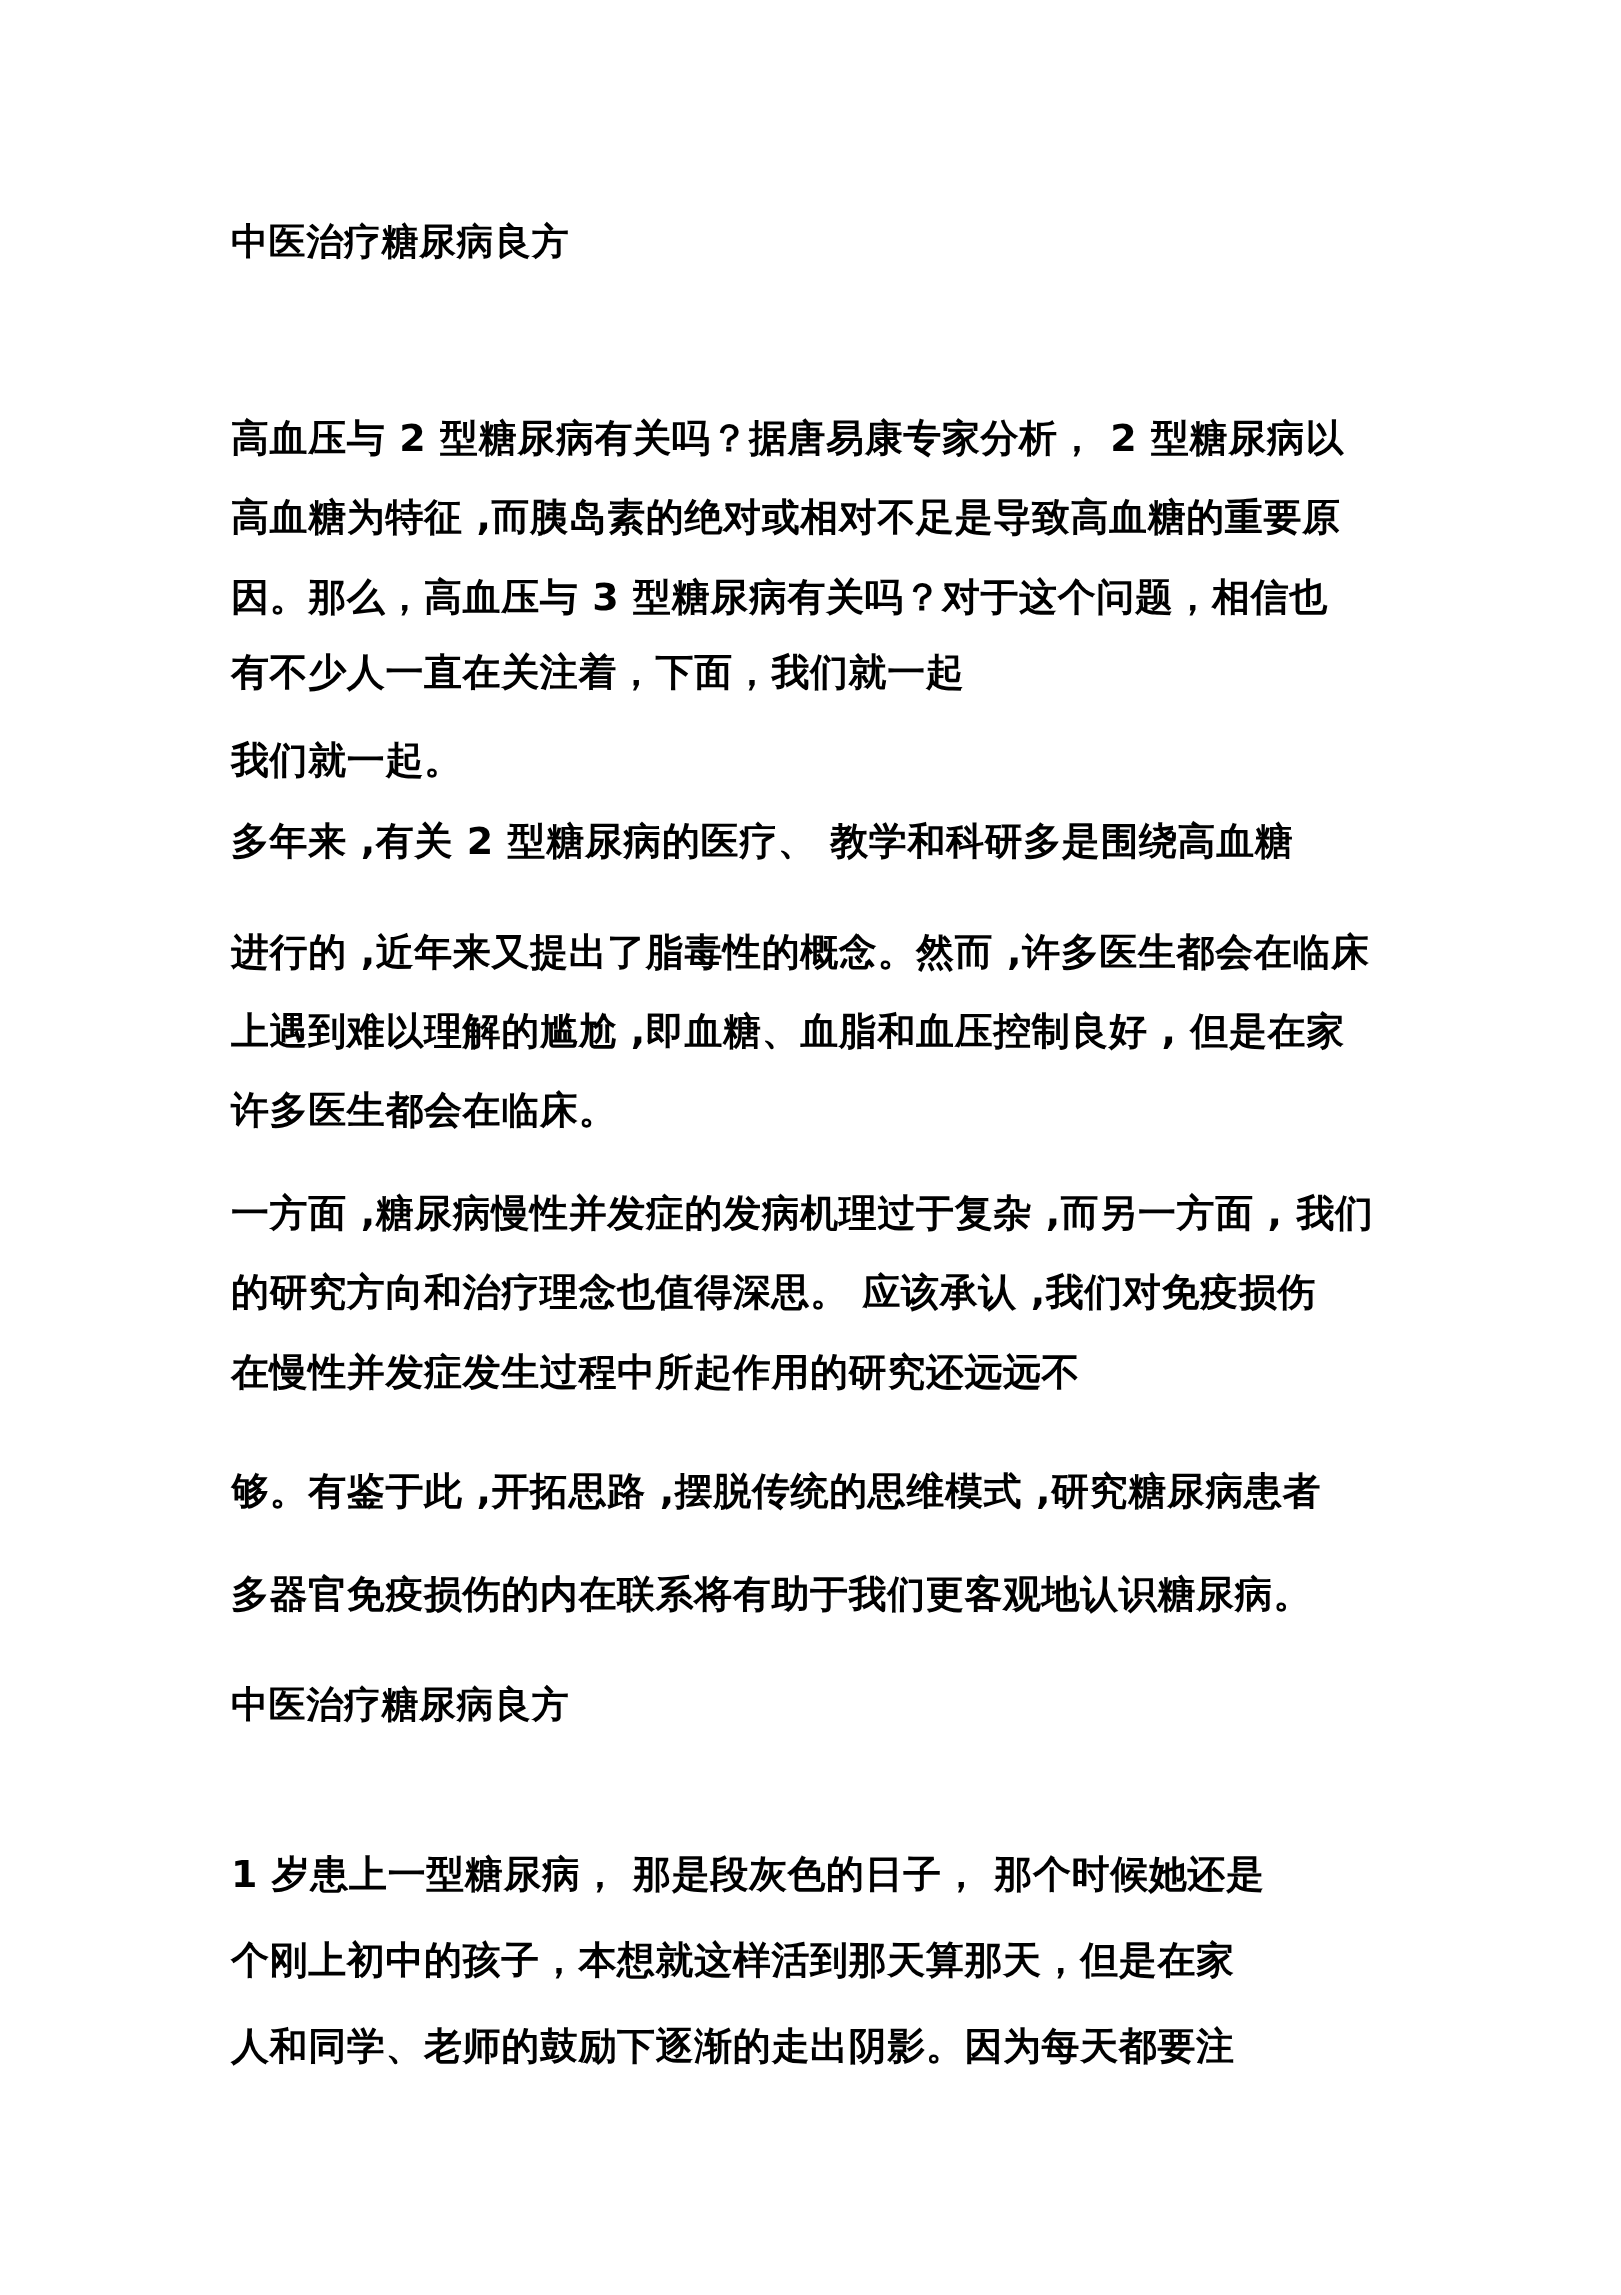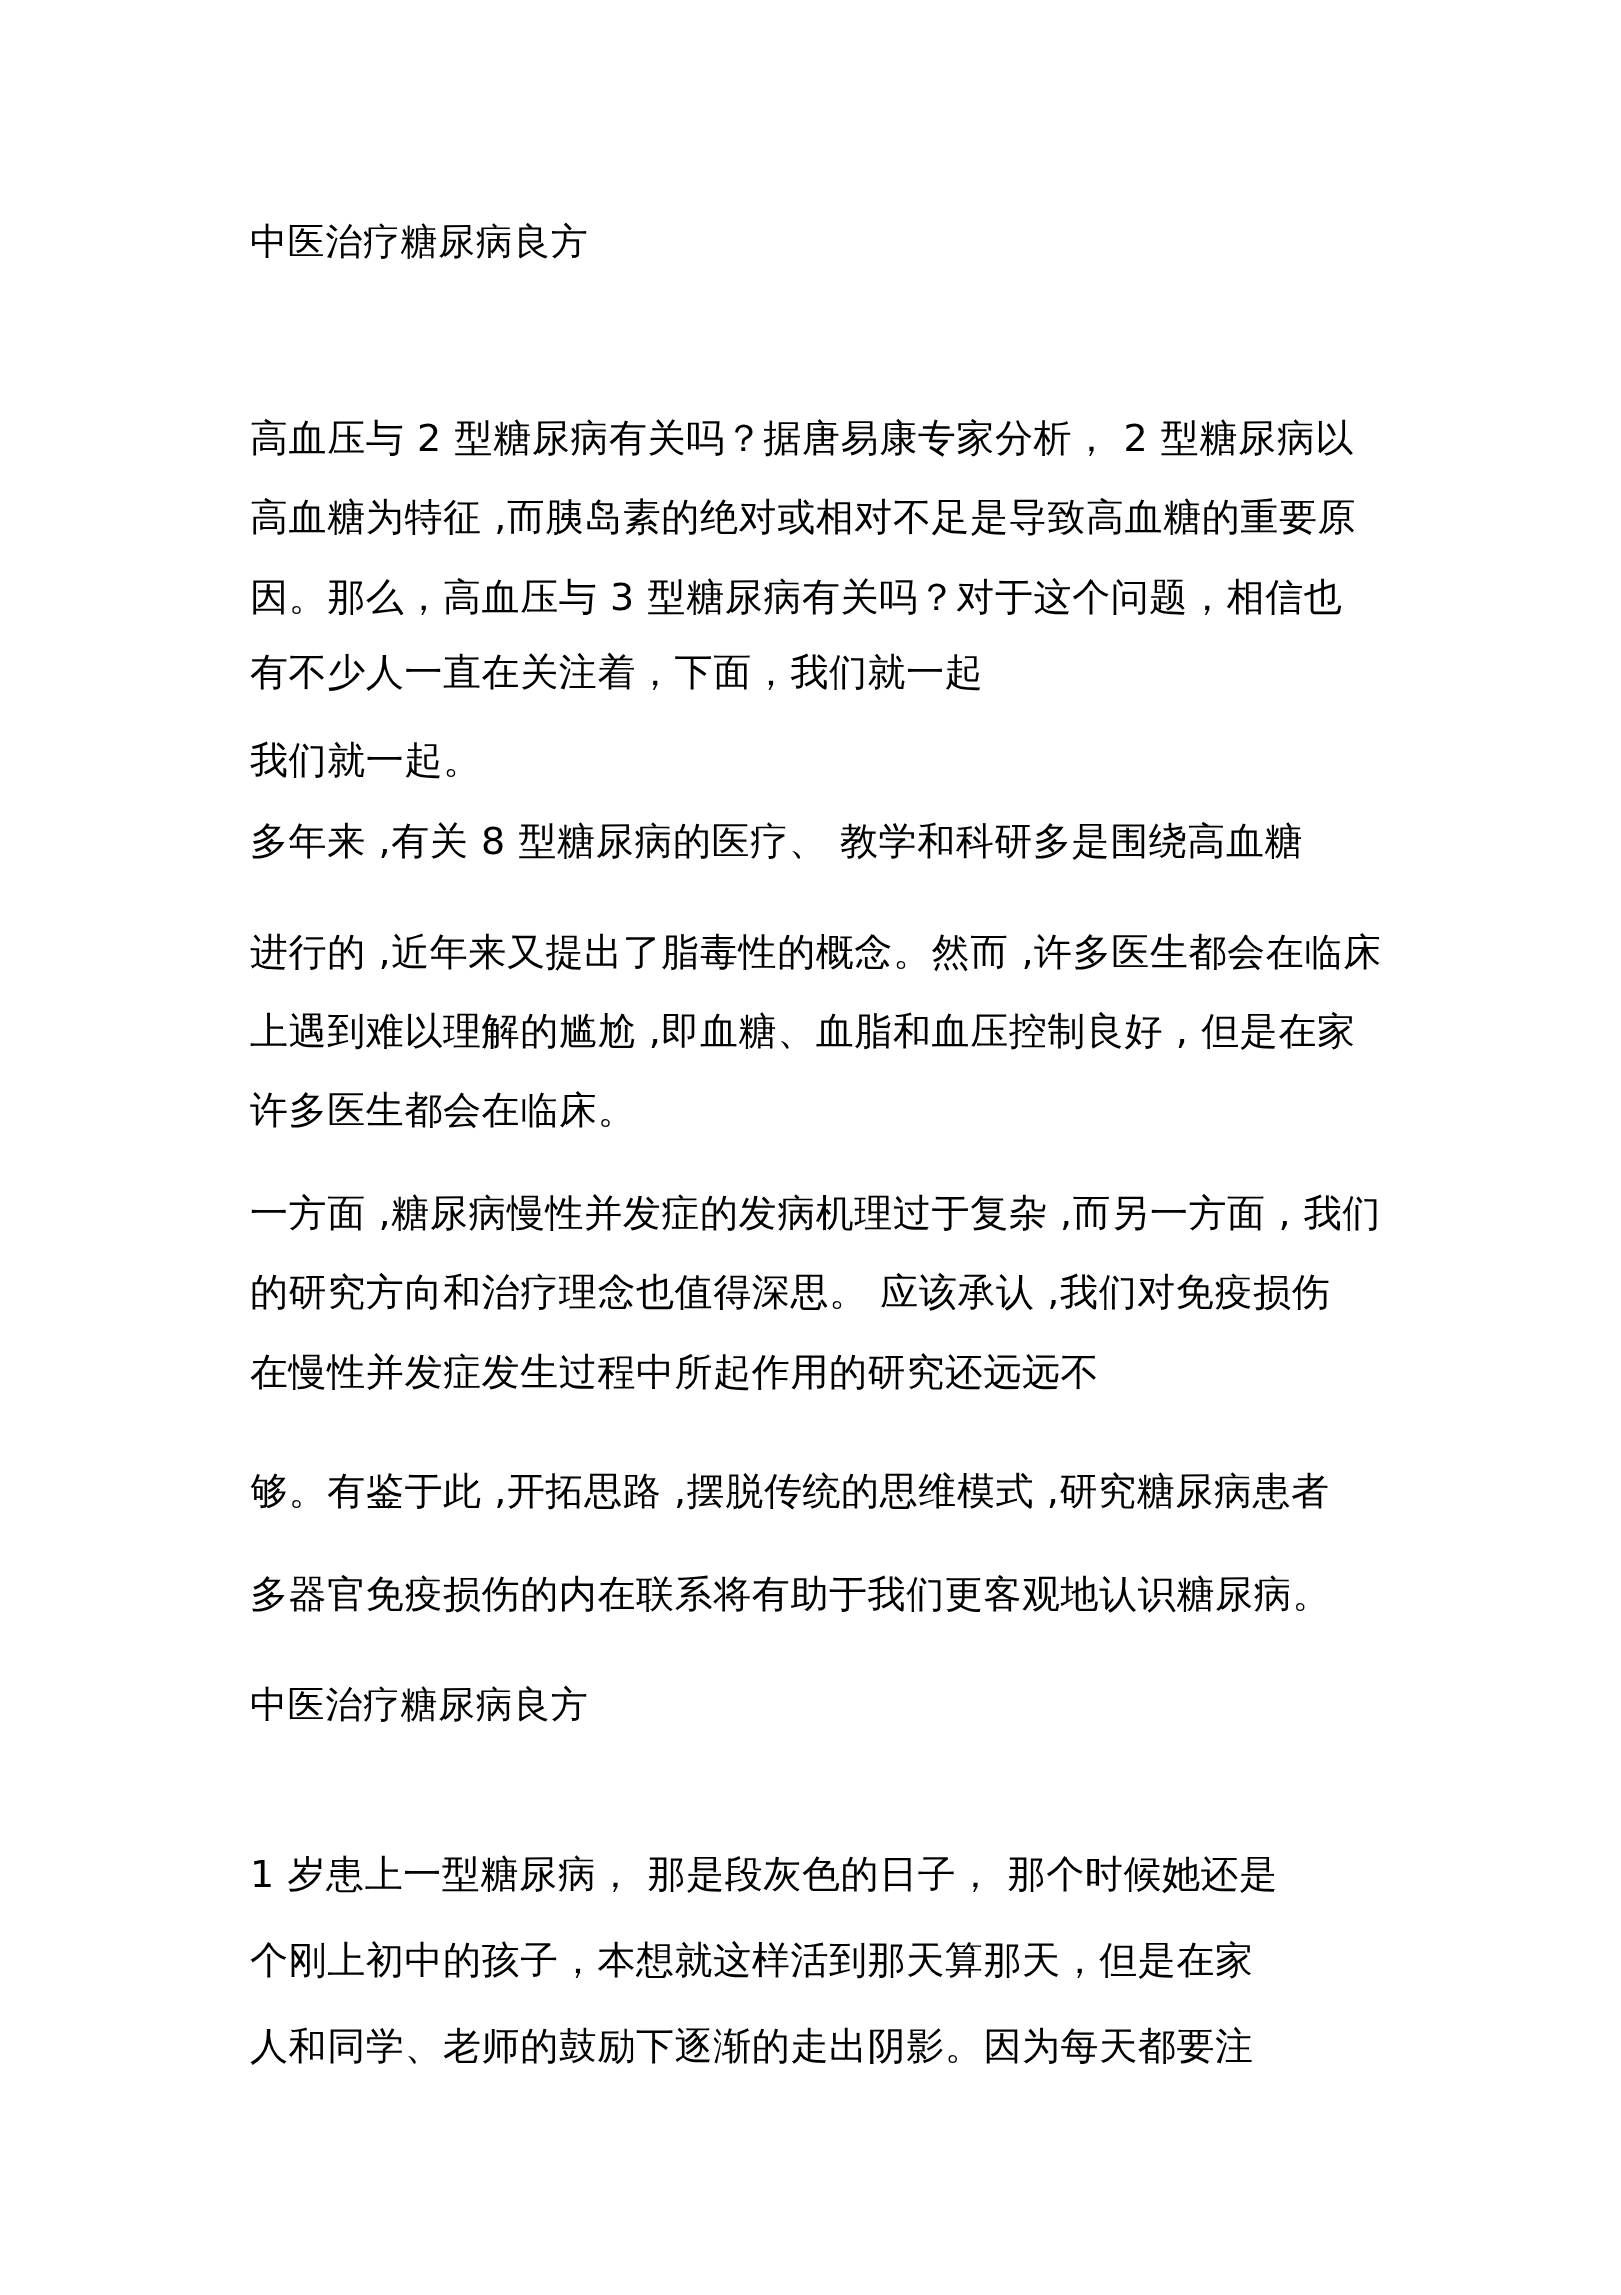--- a/index.html
+++ b/index.html
@@ -1,32 +1,32 @@
 <!DOCTYPE html>
 <html style="font-size:10.2px"><head>
 <meta charset="utf-8">
 <style>
   html, body { margin: 0; padding: 0; background: #ffffff; }
   body { width: 1621px; height: 2295px; position: relative; overflow: hidden;
          font-family: "DejaVu Sans", "Liberation Sans", sans-serif; color: #000; }
-  .line { position: absolute; left: 250px; font-size: 38px; line-height: 46px;
-          white-space: nowrap; letter-spacing: 0.6px; }
+  .line { position: absolute; left: 231px; font-size: 38px; line-height: 46px;
+          white-space: nowrap; letter-spacing: 0.6px; font-weight: bold; }
   .heading { font-size: 37px; }
 </style>
 </head>
 <body>
 
 <div class="line heading" style="top:219px">中医治疗糖尿病良方</div>
 
 <div class="line" style="top:415px">高血压与 2 型糖尿病有关吗？据唐易康专家分析， 2 型糖尿病以</div>
 <div class="line" style="top:494px">高血糖为特征 ,而胰岛素的绝对或相对不足是导致高血糖的重要原</div>
 <div class="line" style="top:574px">因。那么，高血压与 3 型糖尿病有关吗？对于这个问题，相信也</div>
 <div class="line" style="top:649px">有不少人一直在关注着，下面，我们就一起</div>
 <div class="line" style="top:737px">我们就一起。</div>
-<div class="line" style="top:818px">多年来 ,有关 8 型糖尿病的医疗、 教学和科研多是围绕高血糖</div>
+<div class="line" style="top:818px">多年来 ,有关 2 型糖尿病的医疗、 教学和科研多是围绕高血糖</div>
 <div class="line" style="top:929px">进行的 ,近年来又提出了脂毒性的概念。然而 ,许多医生都会在临床</div>
 <div class="line" style="top:1008px">上遇到难以理解的尴尬 ,即血糖、血脂和血压控制良好 , 但是在家</div>
 <div class="line" style="top:1087px">许多医生都会在临床。</div>
 <div class="line" style="top:1190px">一方面 ,糖尿病慢性并发症的发病机理过于复杂 ,而另一方面 , 我们</div>
 <div class="line" style="top:1269px">的研究方向和治疗理念也值得深思。  应该承认 ,我们对免疫损伤</div>
 <div class="line" style="top:1349px">在慢性并发症发生过程中所起作用的研究还远远不</div>
 <div class="line" style="top:1468px">够。有鉴于此 ,开拓思路 ,摆脱传统的思维模式 ,研究糖尿病患者</div>
 <div class="line" style="top:1571px">多器官免疫损伤的内在联系将有助于我们更客观地认识糖尿病。</div>
 
 <div class="line heading" style="top:1682px">中医治疗糖尿病良方</div>

